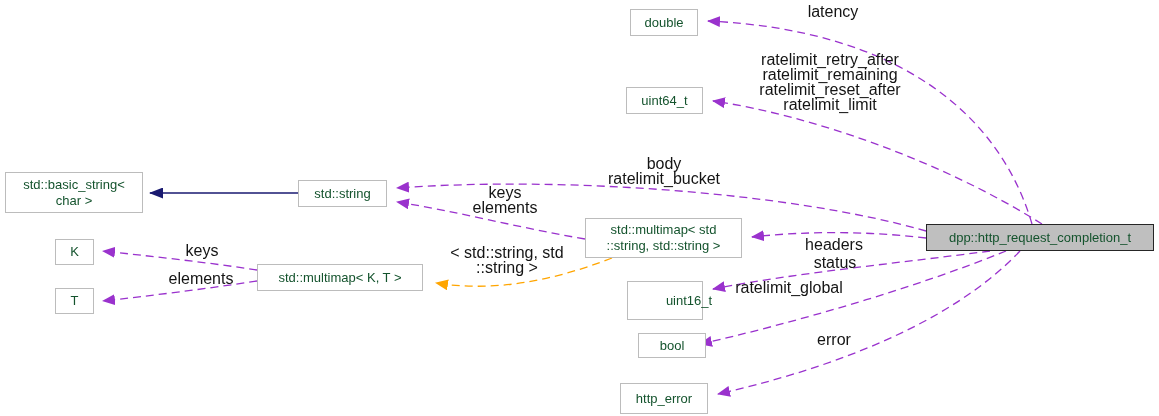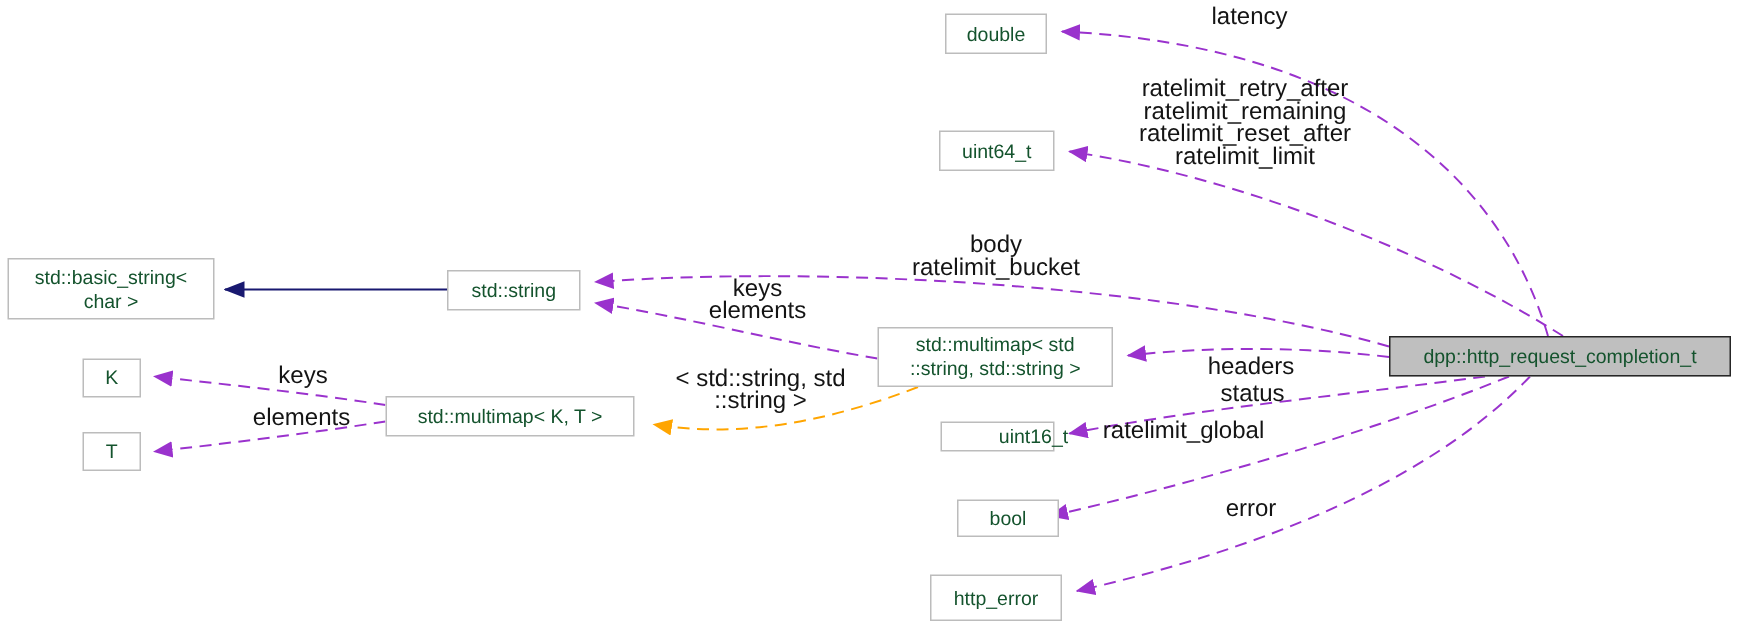--- a/index.html
+++ b/index.html
@@ -116,21 +116,21 @@
   </div>
 
   <div class="node" style="left:55px; top:288px; width:39px; height:26px;">
     <span>T</span>
   </div>
 
   <div class="node" style="left:257px; top:264px; width:166px; height:27px;">
     <span>std::multimap&lt; K, T &gt;</span>
   </div>
 
-  <div class="node" style="left:627px; top:281px; width:76px; height:20px;padding-left:48px;">
+  <div class="node" style="left:627px; top:281px; width:76px; height:39px;padding-left:48px;">
     <span>uint16_t</span>
   </div>
 
   <div class="node" style="left:638px; top:333px; width:68px; height:25px;">
     <span>bool</span>
   </div>
 
   <div class="node" style="left:620px; top:383px; width:88px; height:31px;">
     <span>http_error</span>
   </div>

